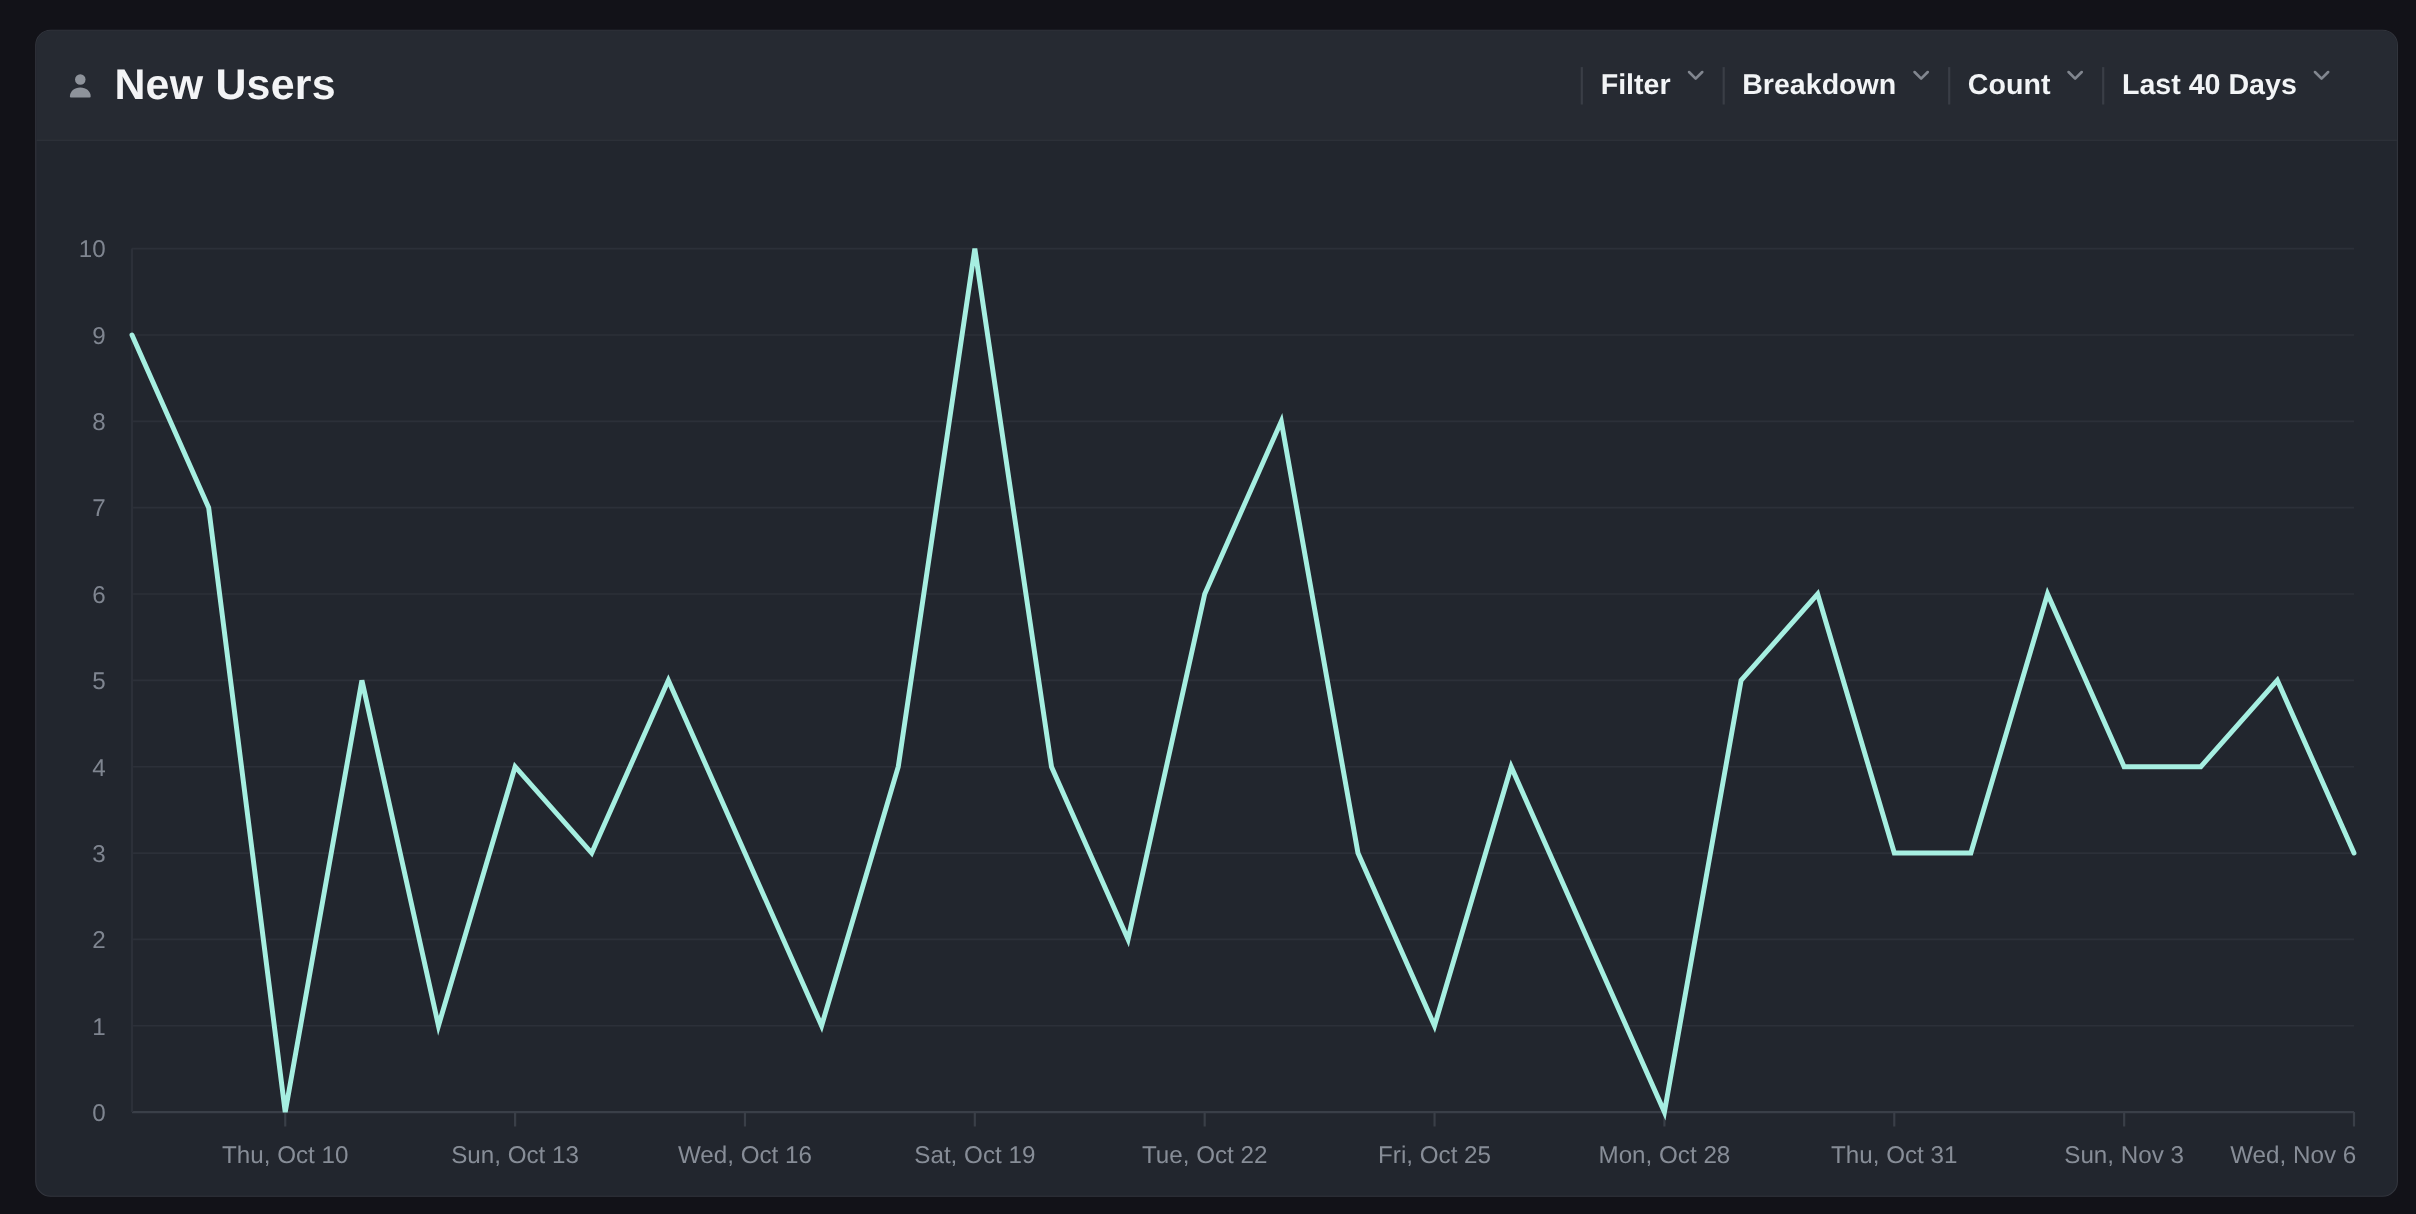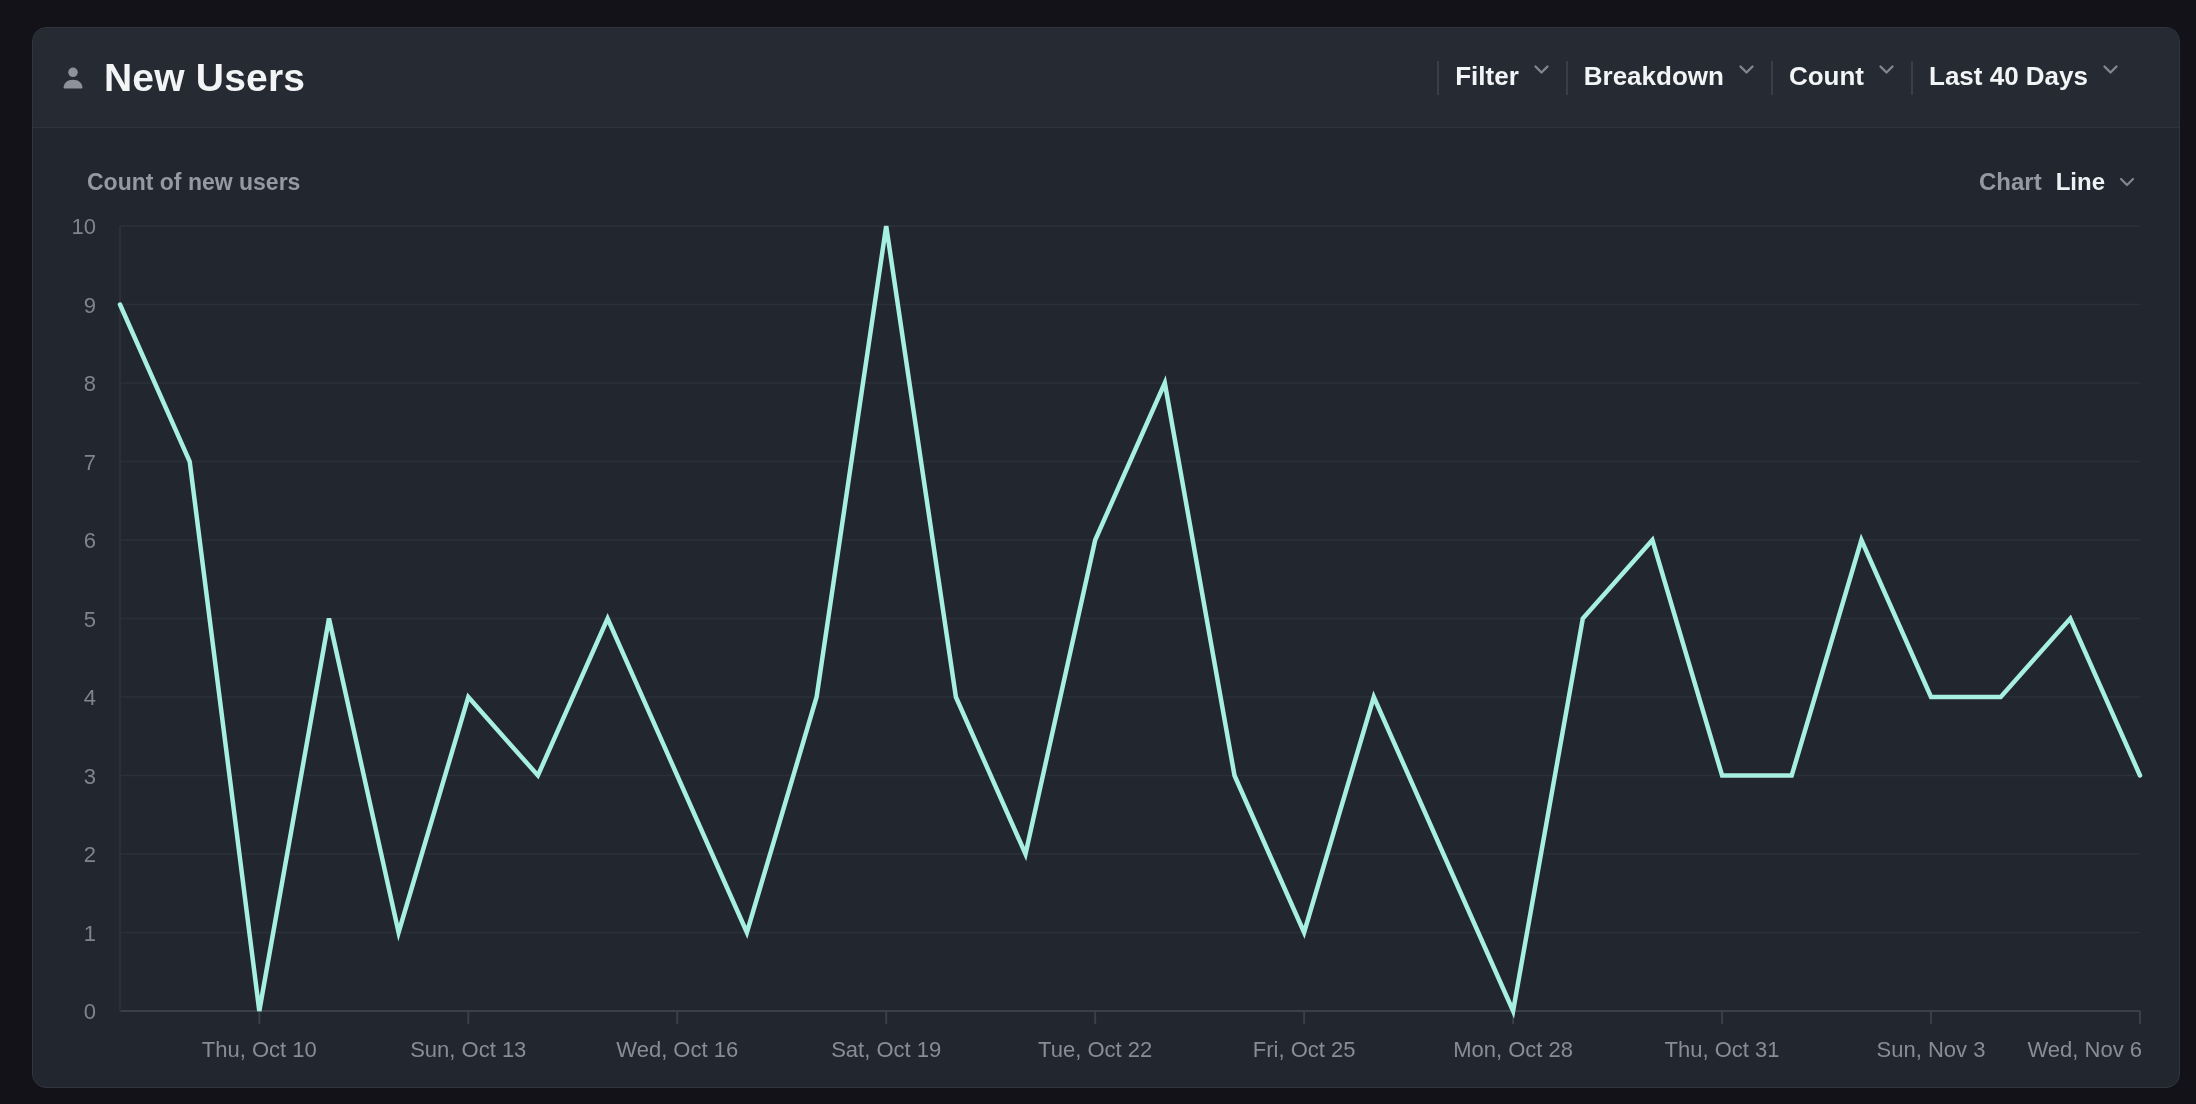--- a/index.html
+++ b/index.html
@@ -71,32 +71,20 @@
           <span class="lbl">Last 40 Days</span>
           <span class="chev">
             <svg width="17" height="11" viewBox="0 0 17 11">
                 <path d="M2.5 2.5 L8.5 8.5 L14.5 2.5" stroke="#81868f" stroke-width="2.4" fill="none" stroke-linecap="round" stroke-linejoin="round"></path>
               </svg>
           </span>
         </div>
       </div>
     </div>
 
-    <div class="subheader">
-      <span class="sub-label">Count of new users</span>
-      <div class="chart-select">
-        <span class="muted">Chart</span>
-        <span class="val">Line</span>
-        <span class="chev">
-          <svg width="16" height="10" viewBox="0 0 16 10">
-              <path d="M2 2 L8 8 L14 2" stroke="#81868f" stroke-width="2.2" fill="none" stroke-linecap="round" stroke-linejoin="round"></path>
-            </svg>
-        </span>
-      </div>
-    </div>
   </div>
 
   <svg id="chart-svg" width="2196" height="1104" viewBox="0 0 2196 1104">
       <line x1="120" y1="1011" x2="2140" y2="1011" stroke="#3a3f48" stroke-width="2"></line>
       <text x="96" y="1019" text-anchor="end" font-size="22" fill="#7f8590">0</text>
       <line x1="120" y1="932.5" x2="2140" y2="932.5" stroke="#2c3039" stroke-width="1.5"></line>
       <text x="96" y="940.5" text-anchor="end" font-size="22" fill="#7f8590">1</text>
       <line x1="120" y1="854" x2="2140" y2="854" stroke="#2c3039" stroke-width="1.5"></line>
       <text x="96" y="862" text-anchor="end" font-size="22" fill="#7f8590">2</text>
       <line x1="120" y1="775.5" x2="2140" y2="775.5" stroke="#2c3039" stroke-width="1.5"></line>

